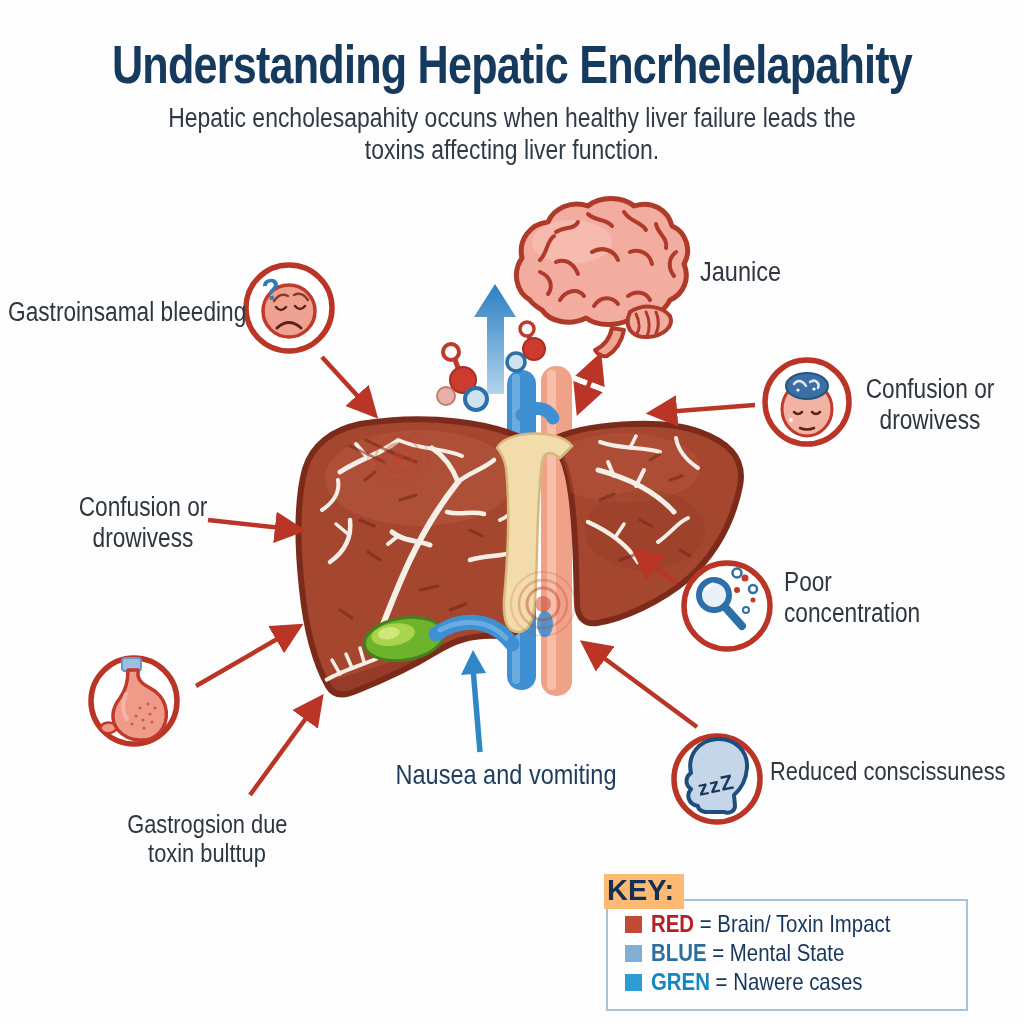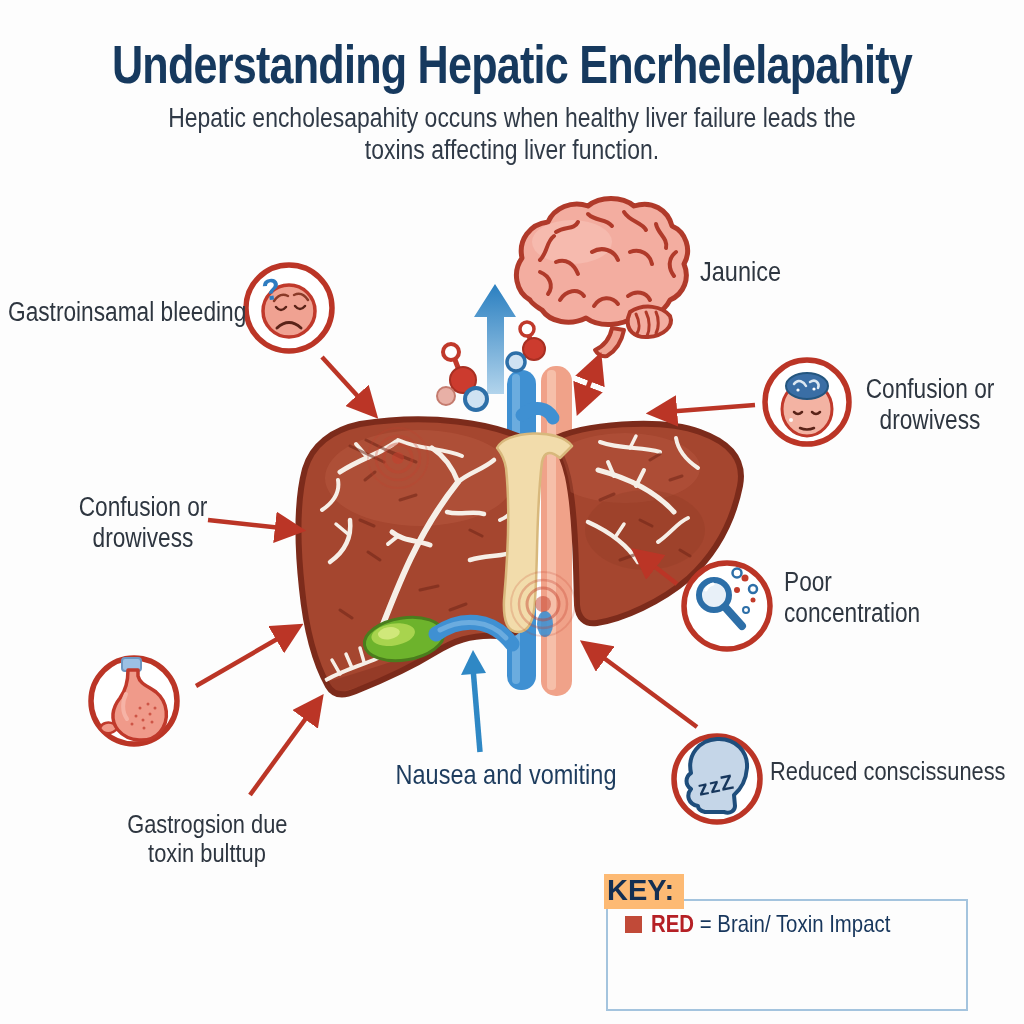--- a/index.html
+++ b/index.html
@@ -313,17 +313,25 @@
     <div>Gastrogsion due</div>
     <div>toxin bulttup</div>
   </div>
 
   <div class="abs key-box">
     <div class="key-rows">
       <div class="key-row">
         <span class="swatch" style="background: rgb(193, 74, 56);"></span>
         <span class="key-text"><span class="key-word" style="color: rgb(181, 32, 37);">RED</span> <span class="key-desc">= Brain/ Toxin Impact</span></span>
       </div>
+      <div class="key-row">
+        <span class="swatch" style="background: rgb(127, 175, 212);"></span>
+        <span class="key-text"><span class="key-word" style="color: rgb(45, 110, 158);">BLUE</span> <span class="key-desc">= Mental State</span></span>
+      </div>
+      <div class="key-row">
+        <span class="swatch" style="background: rgb(47, 156, 212);"></span>
+        <span class="key-text"><span class="key-word" style="color: rgb(21, 135, 192);">GREN</span> <span class="key-desc">= Nawere cases</span></span>
+      </div>
     </div>
   </div>
   <div class="abs key-heading">KEY:</div>
 
 </div>
 
 </body></html>

